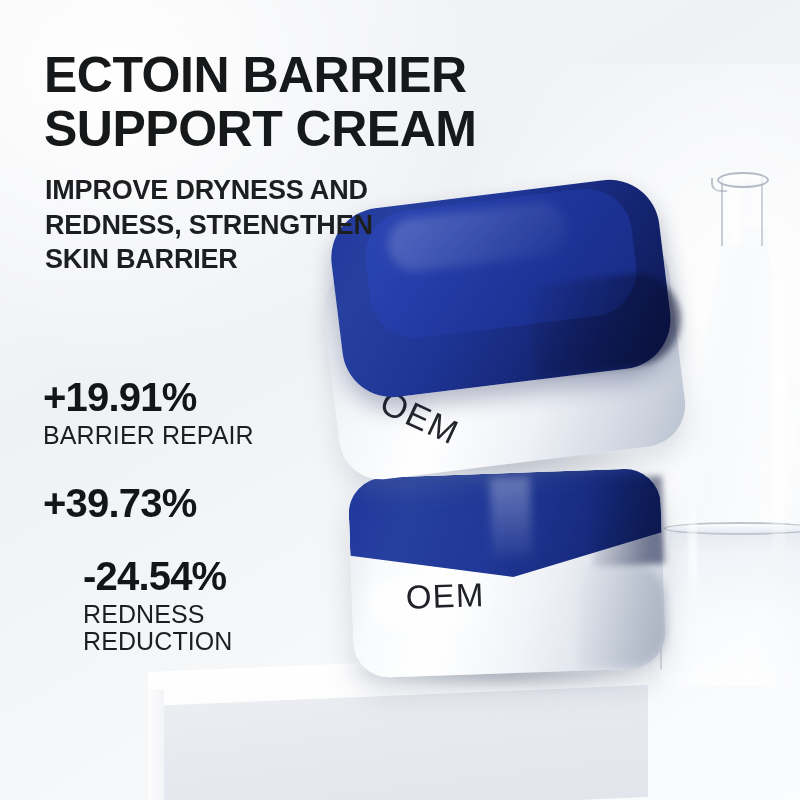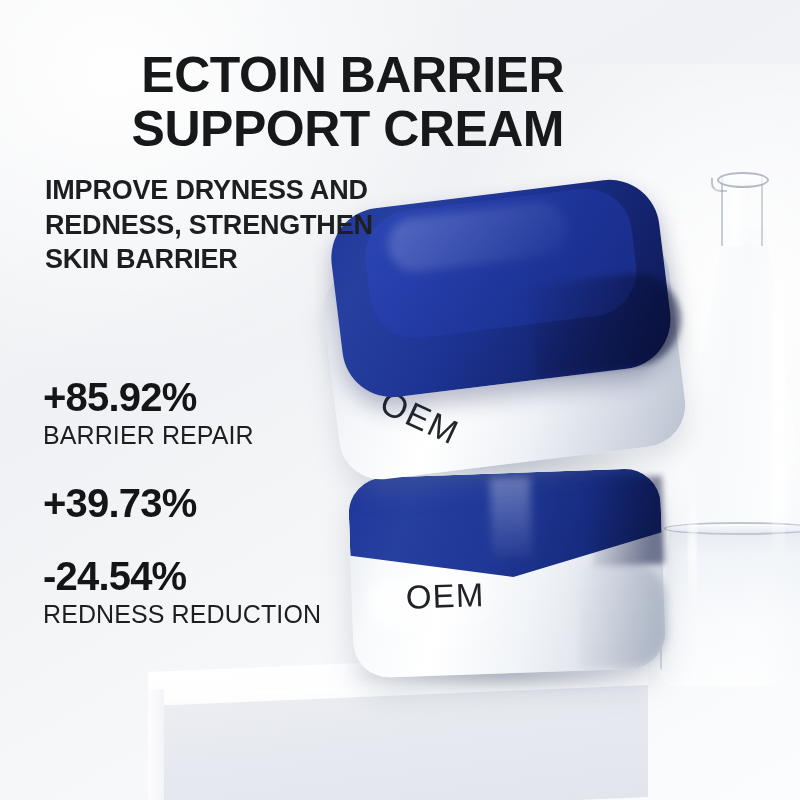--- a/index.html
+++ b/index.html
@@ -38,21 +38,20 @@
     position: absolute;
     left: 44px;
     top: 48px;
     width: 520px;
     font-size: 50px;
     line-height: 1.08;
     font-weight: bold;
     letter-spacing: -0.5px;
     color: #17181a;
     white-space: pre-line;
-    text-align: right;
   }
 
   .subhead {
     position: absolute;
     left: 45px;
     top: 173px;
     width: 345px;
     font-size: 27px;
     line-height: 1.28;
     font-weight: bold;
@@ -61,21 +60,21 @@
     white-space: pre-line;
   }
 
   .stats {
     position: absolute;
     left: 43px;
     top: 377px;
     width: 300px;
   }
   .stat { margin-bottom: 33px; }
-  .stat:last-child { margin-bottom: 0; }
+  .stat:last-child { margin-bottom: 0; margin-left: 40px; }
   .stat-value {
     font-size: 40px;
     line-height: 1.0;
     font-weight: bold;
     letter-spacing: -0.8px;
     color: #141517;
   }
   .stat-label {
     margin-top: 5px;
     font-size: 25px;
@@ -430,21 +429,21 @@
 
   <div class="headline">ECTOIN BARRIER
 SUPPORT CREAM</div>
 
   <div class="subhead">IMPROVE DRYNESS AND
 REDNESS, STRENGTHEN
 SKIN BARRIER</div>
 
   <div class="stats">
     <div class="stat">
-      <div class="stat-value">+85.92%</div>
+      <div class="stat-value">+19.91%</div>
       <div class="stat-label">BARRIER REPAIR</div>
     </div>
     <div class="stat">
       <div class="stat-value">+39.73%</div>
     </div>
     <div class="stat">
       <div class="stat-value">-24.54%</div>
       <div class="stat-label">REDNESS REDUCTION</div>
     </div>
   </div>

